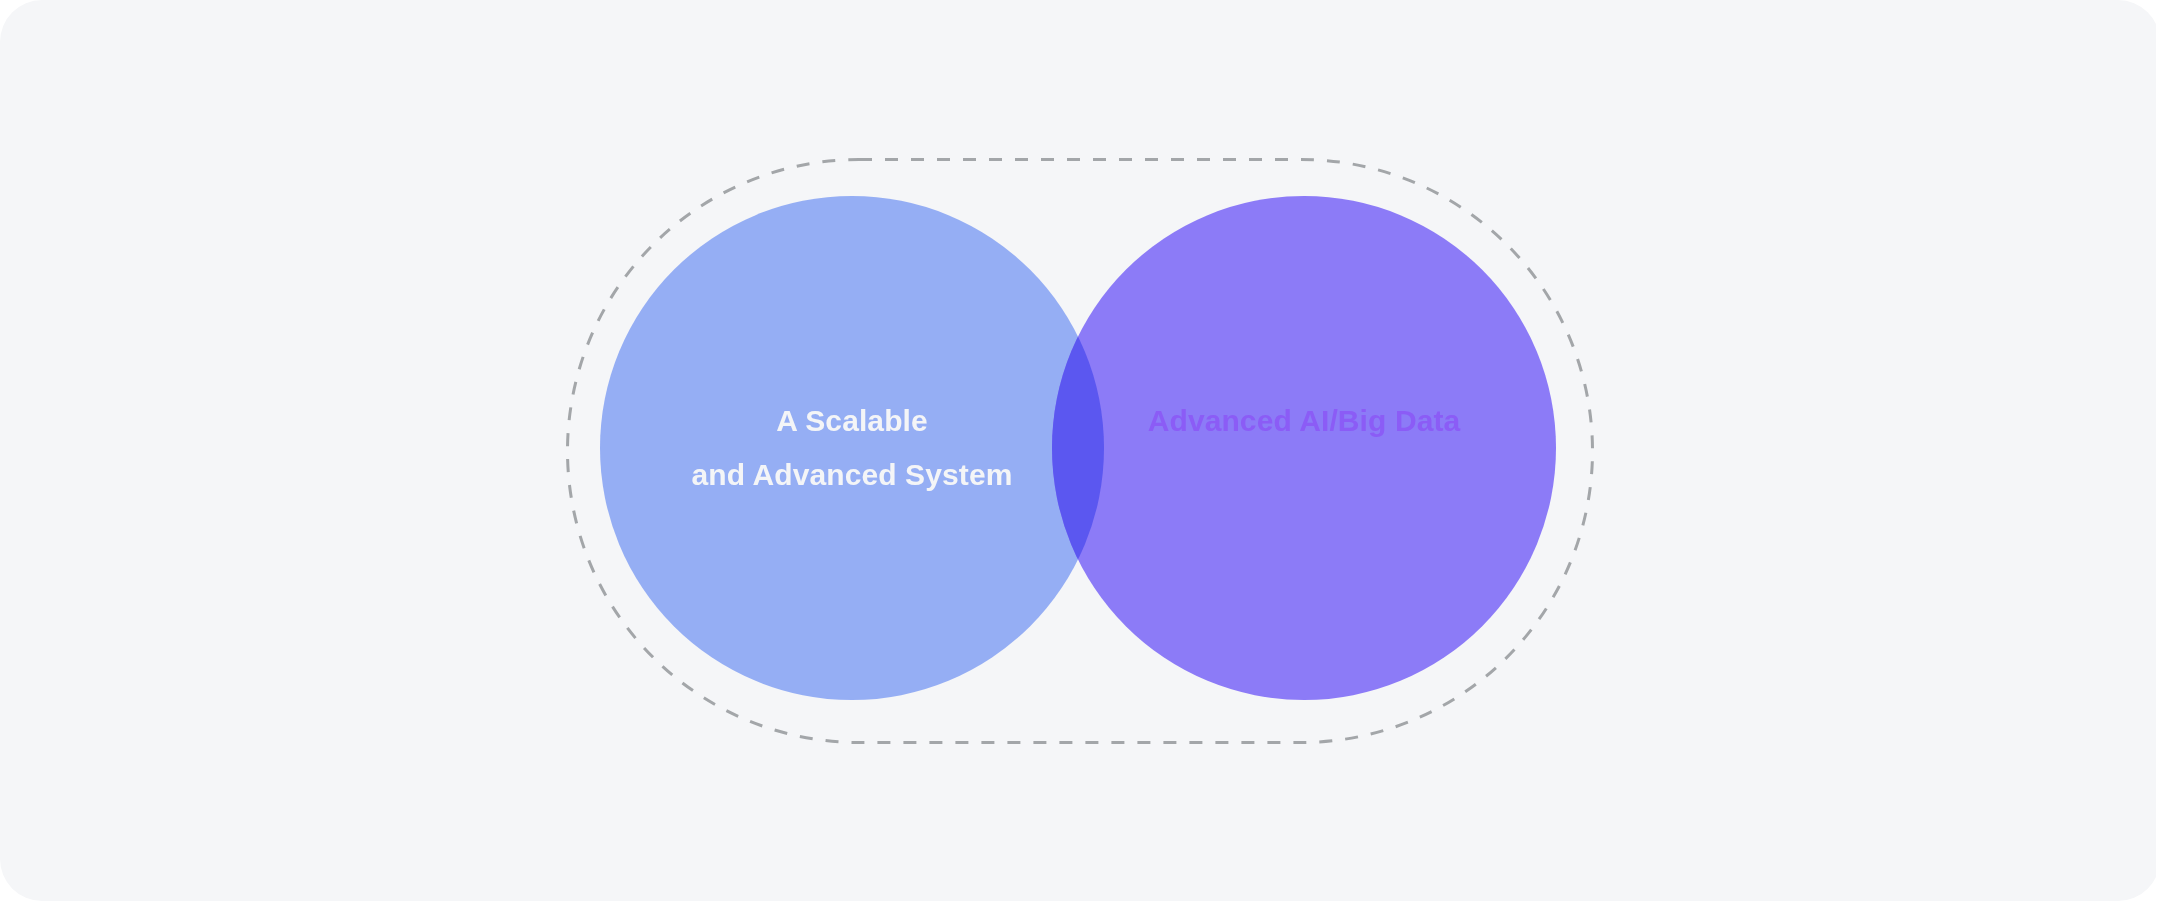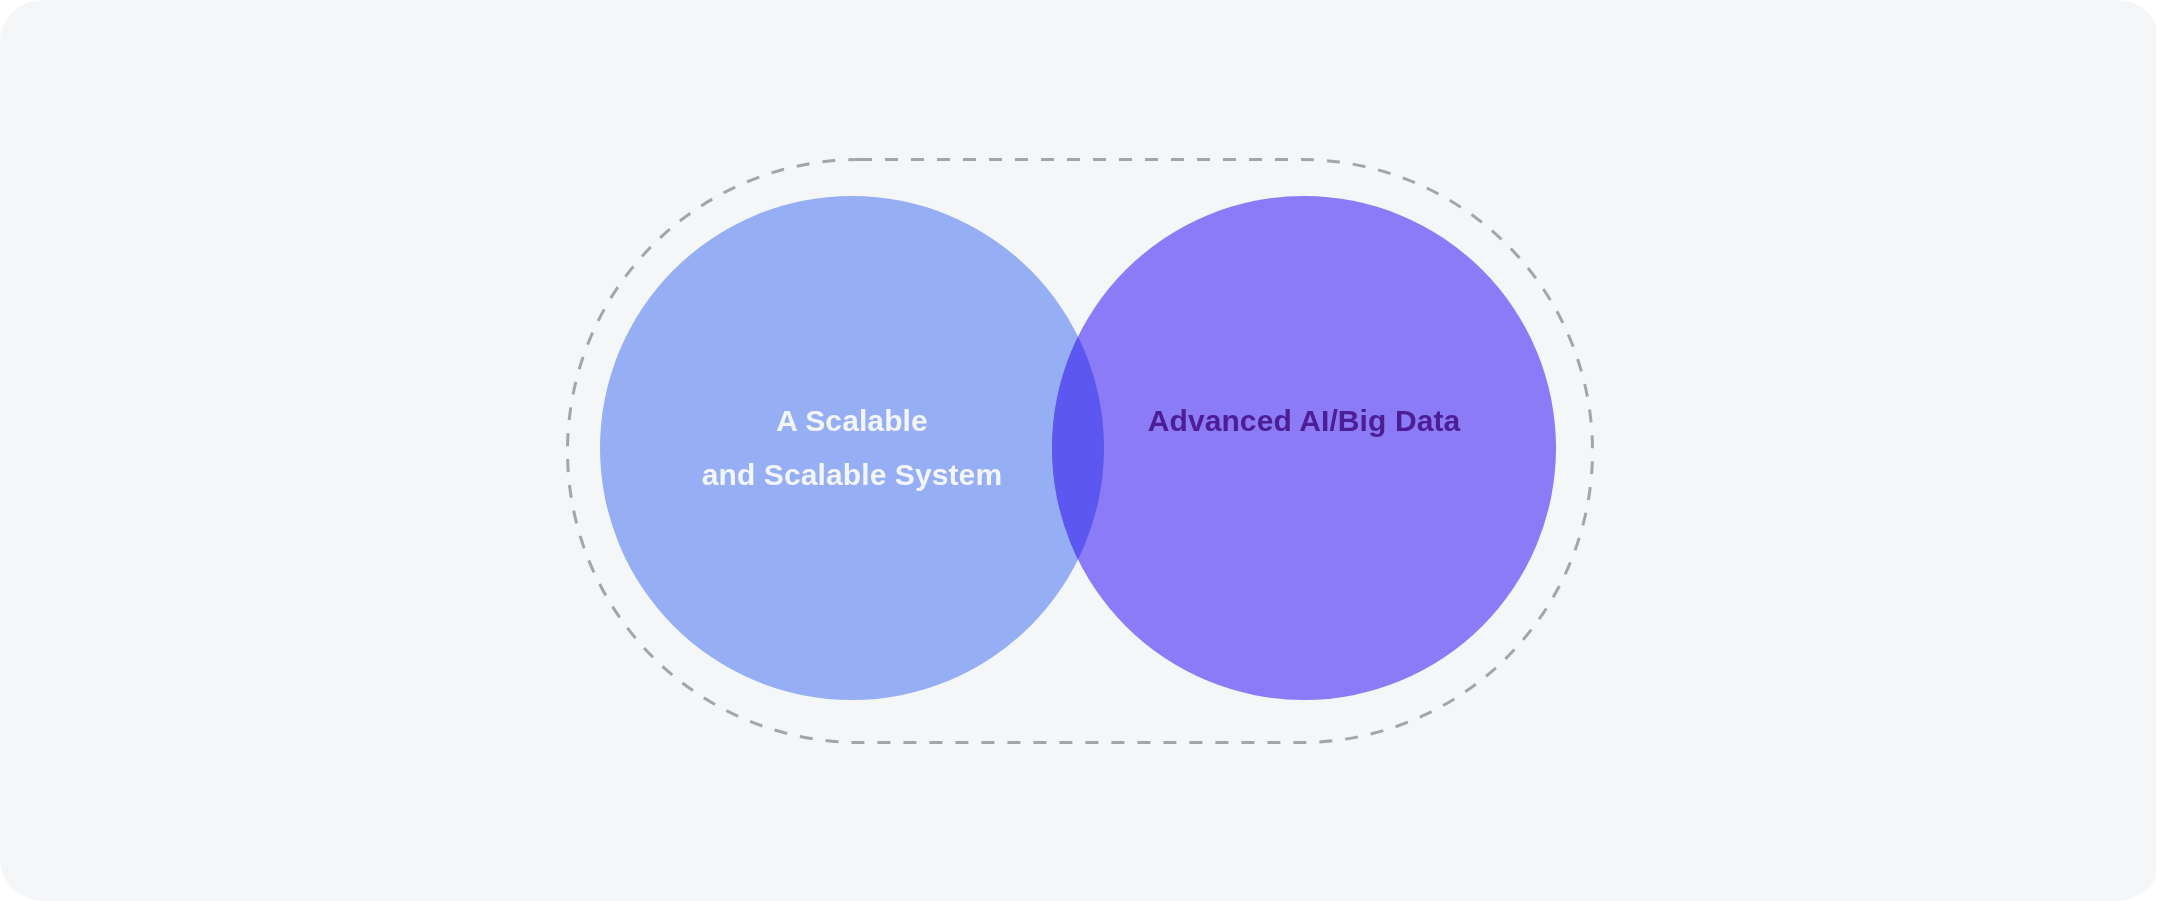--- a/index.html
+++ b/index.html
@@ -110,20 +110,20 @@
   </div>
 
   <div class="dashed-group">
     <svg viewBox="0 0 1028 586" xmlns="http://www.w3.org/2000/svg" aria-hidden="true">
       <rect id="svg-dashed-rect" x="1.5" y="1.5" width="1025" height="583" rx="291.5" ry="291.5" fill="none" stroke="#A3A6A9" stroke-width="3" stroke-dasharray="13 13" stroke-linecap="butt"></rect>
     </svg>
   </div>
 
   <div class="label label-left" style="color: rgb(244, 245, 247); left: 602px; width: 500px; top: 394px;">
     <span class="line">A Scalable</span>
-    <span class="line">and Scalable System</span>
+    <span class="line">and Advanced System</span>
   </div>
 
-  <div class="label label-right" style="color: #4c1d95; left: 1054px; width: 500px; top: 394px;">
+  <div class="label label-right" style="color: #8b5cf6; left: 1054px; width: 500px; top: 394px;">
     <span class="line">Advanced AI/Big Data</span>
   </div>
 
 </div>
 
 </body></html>

